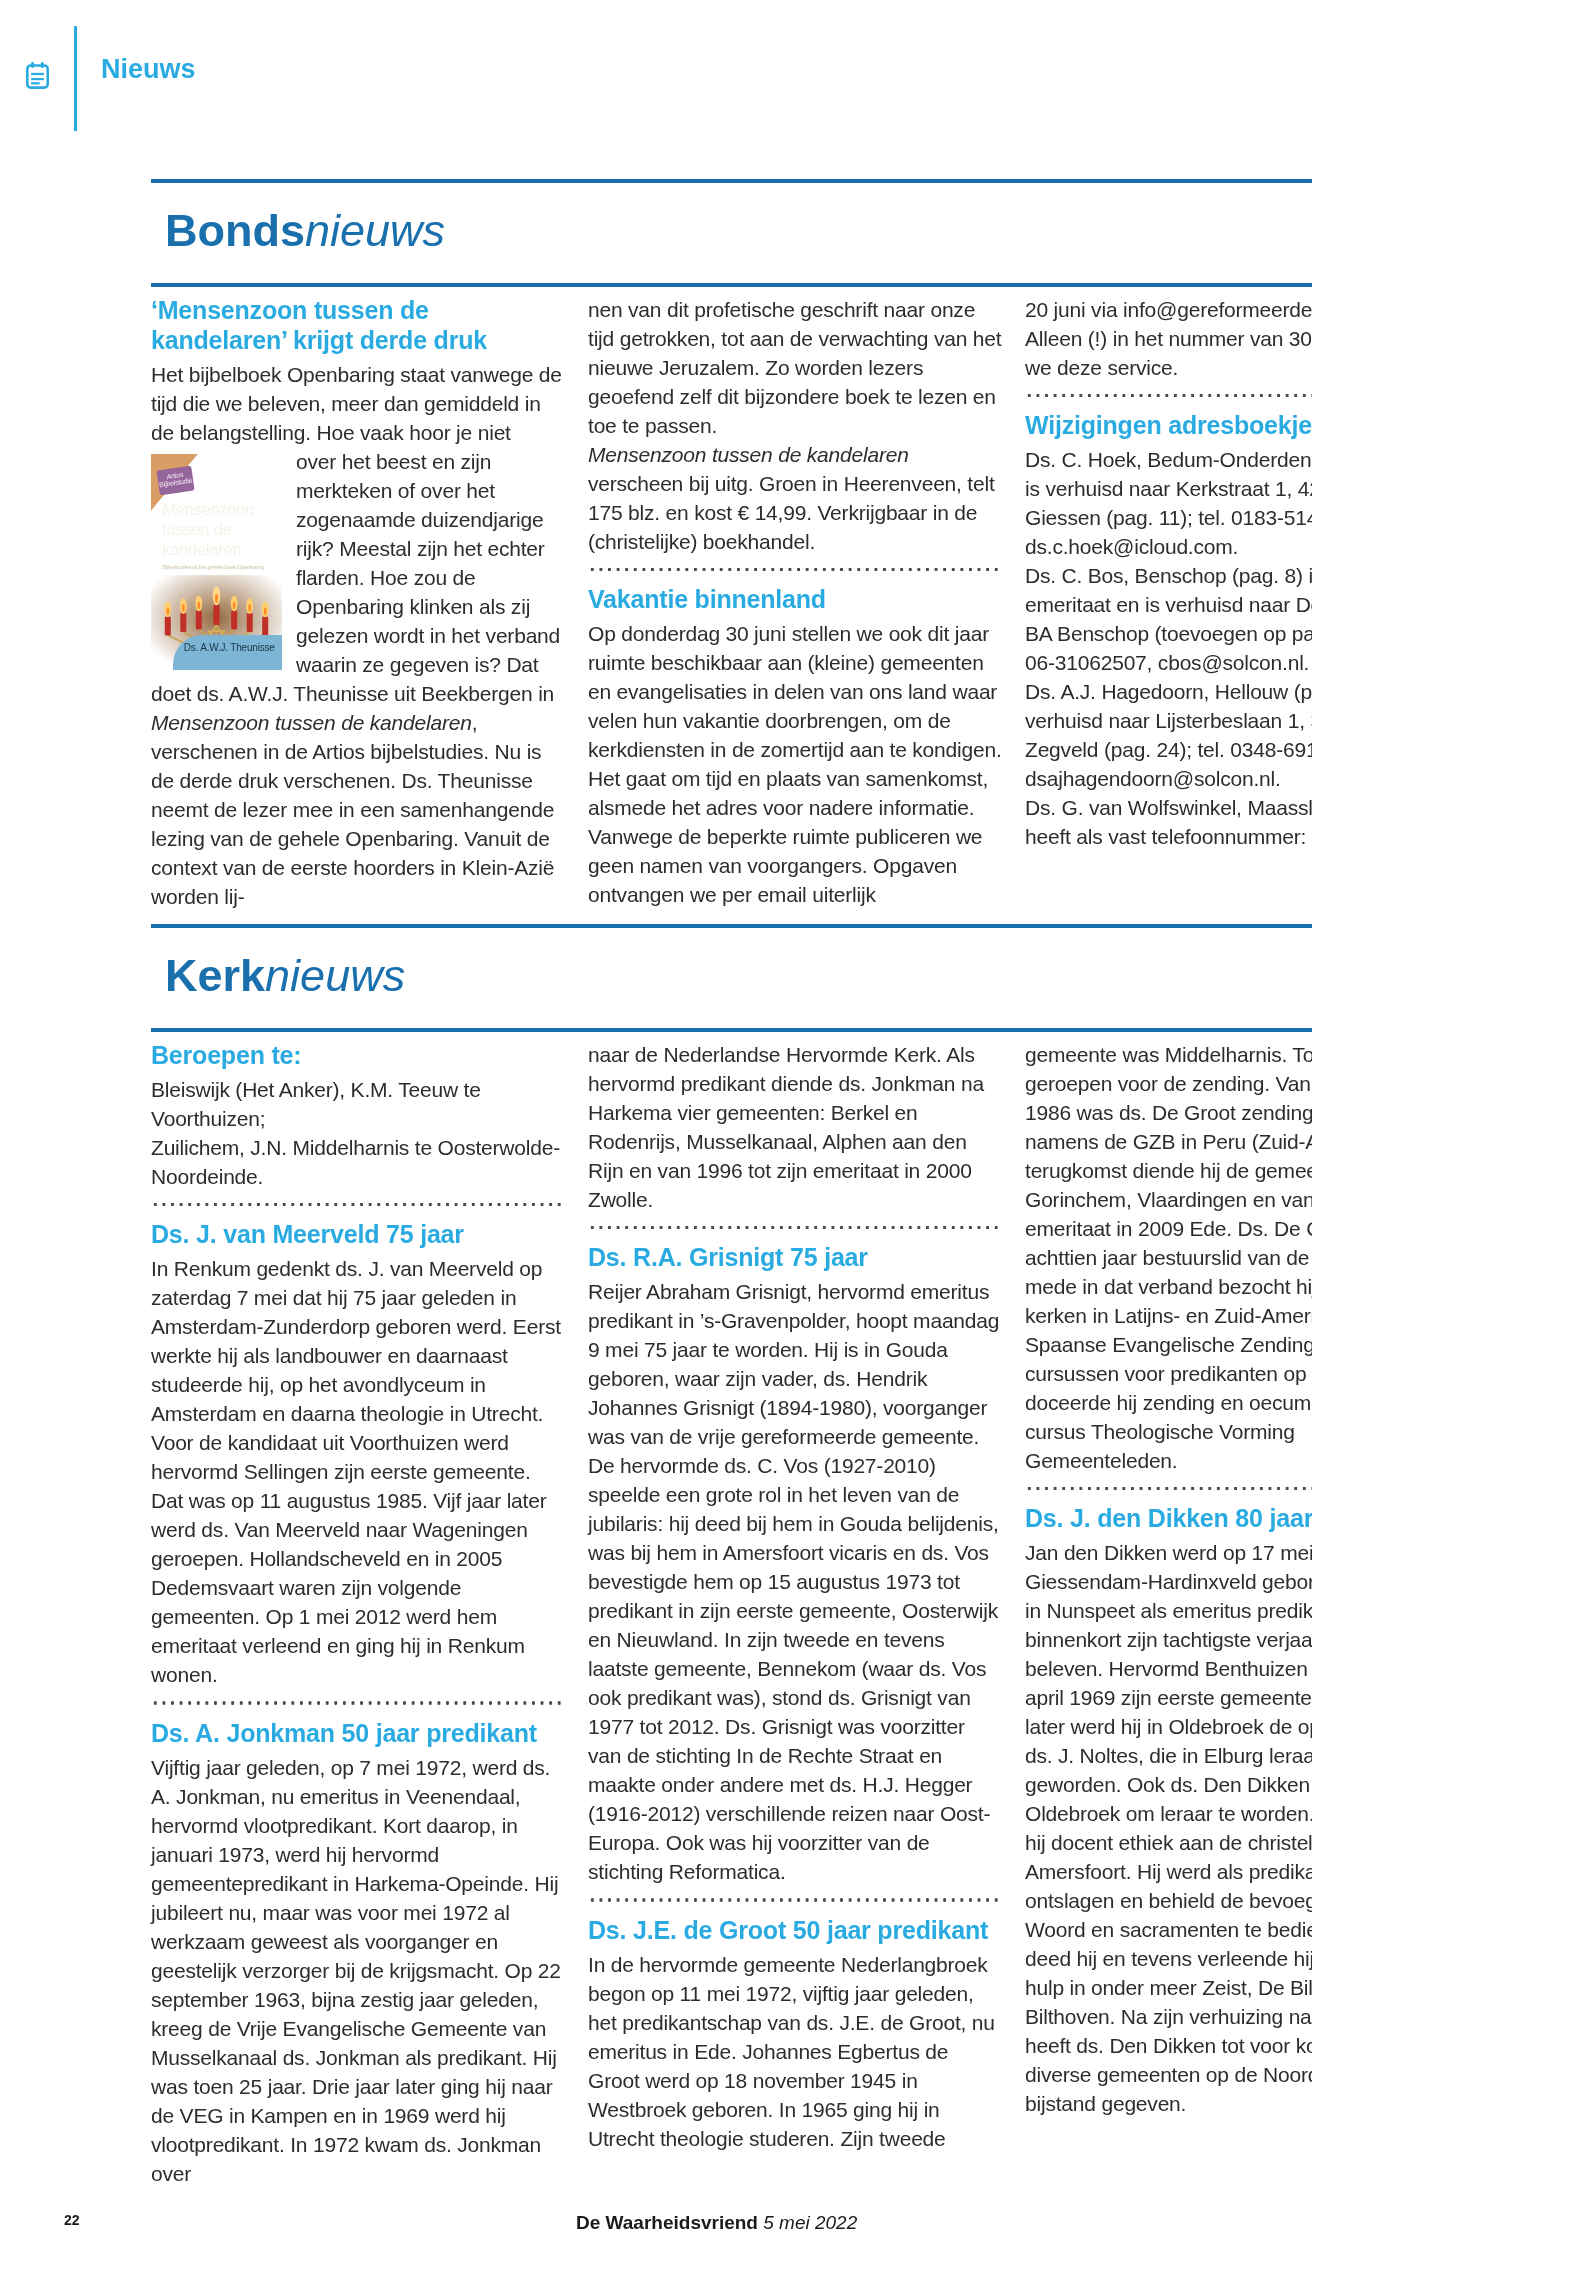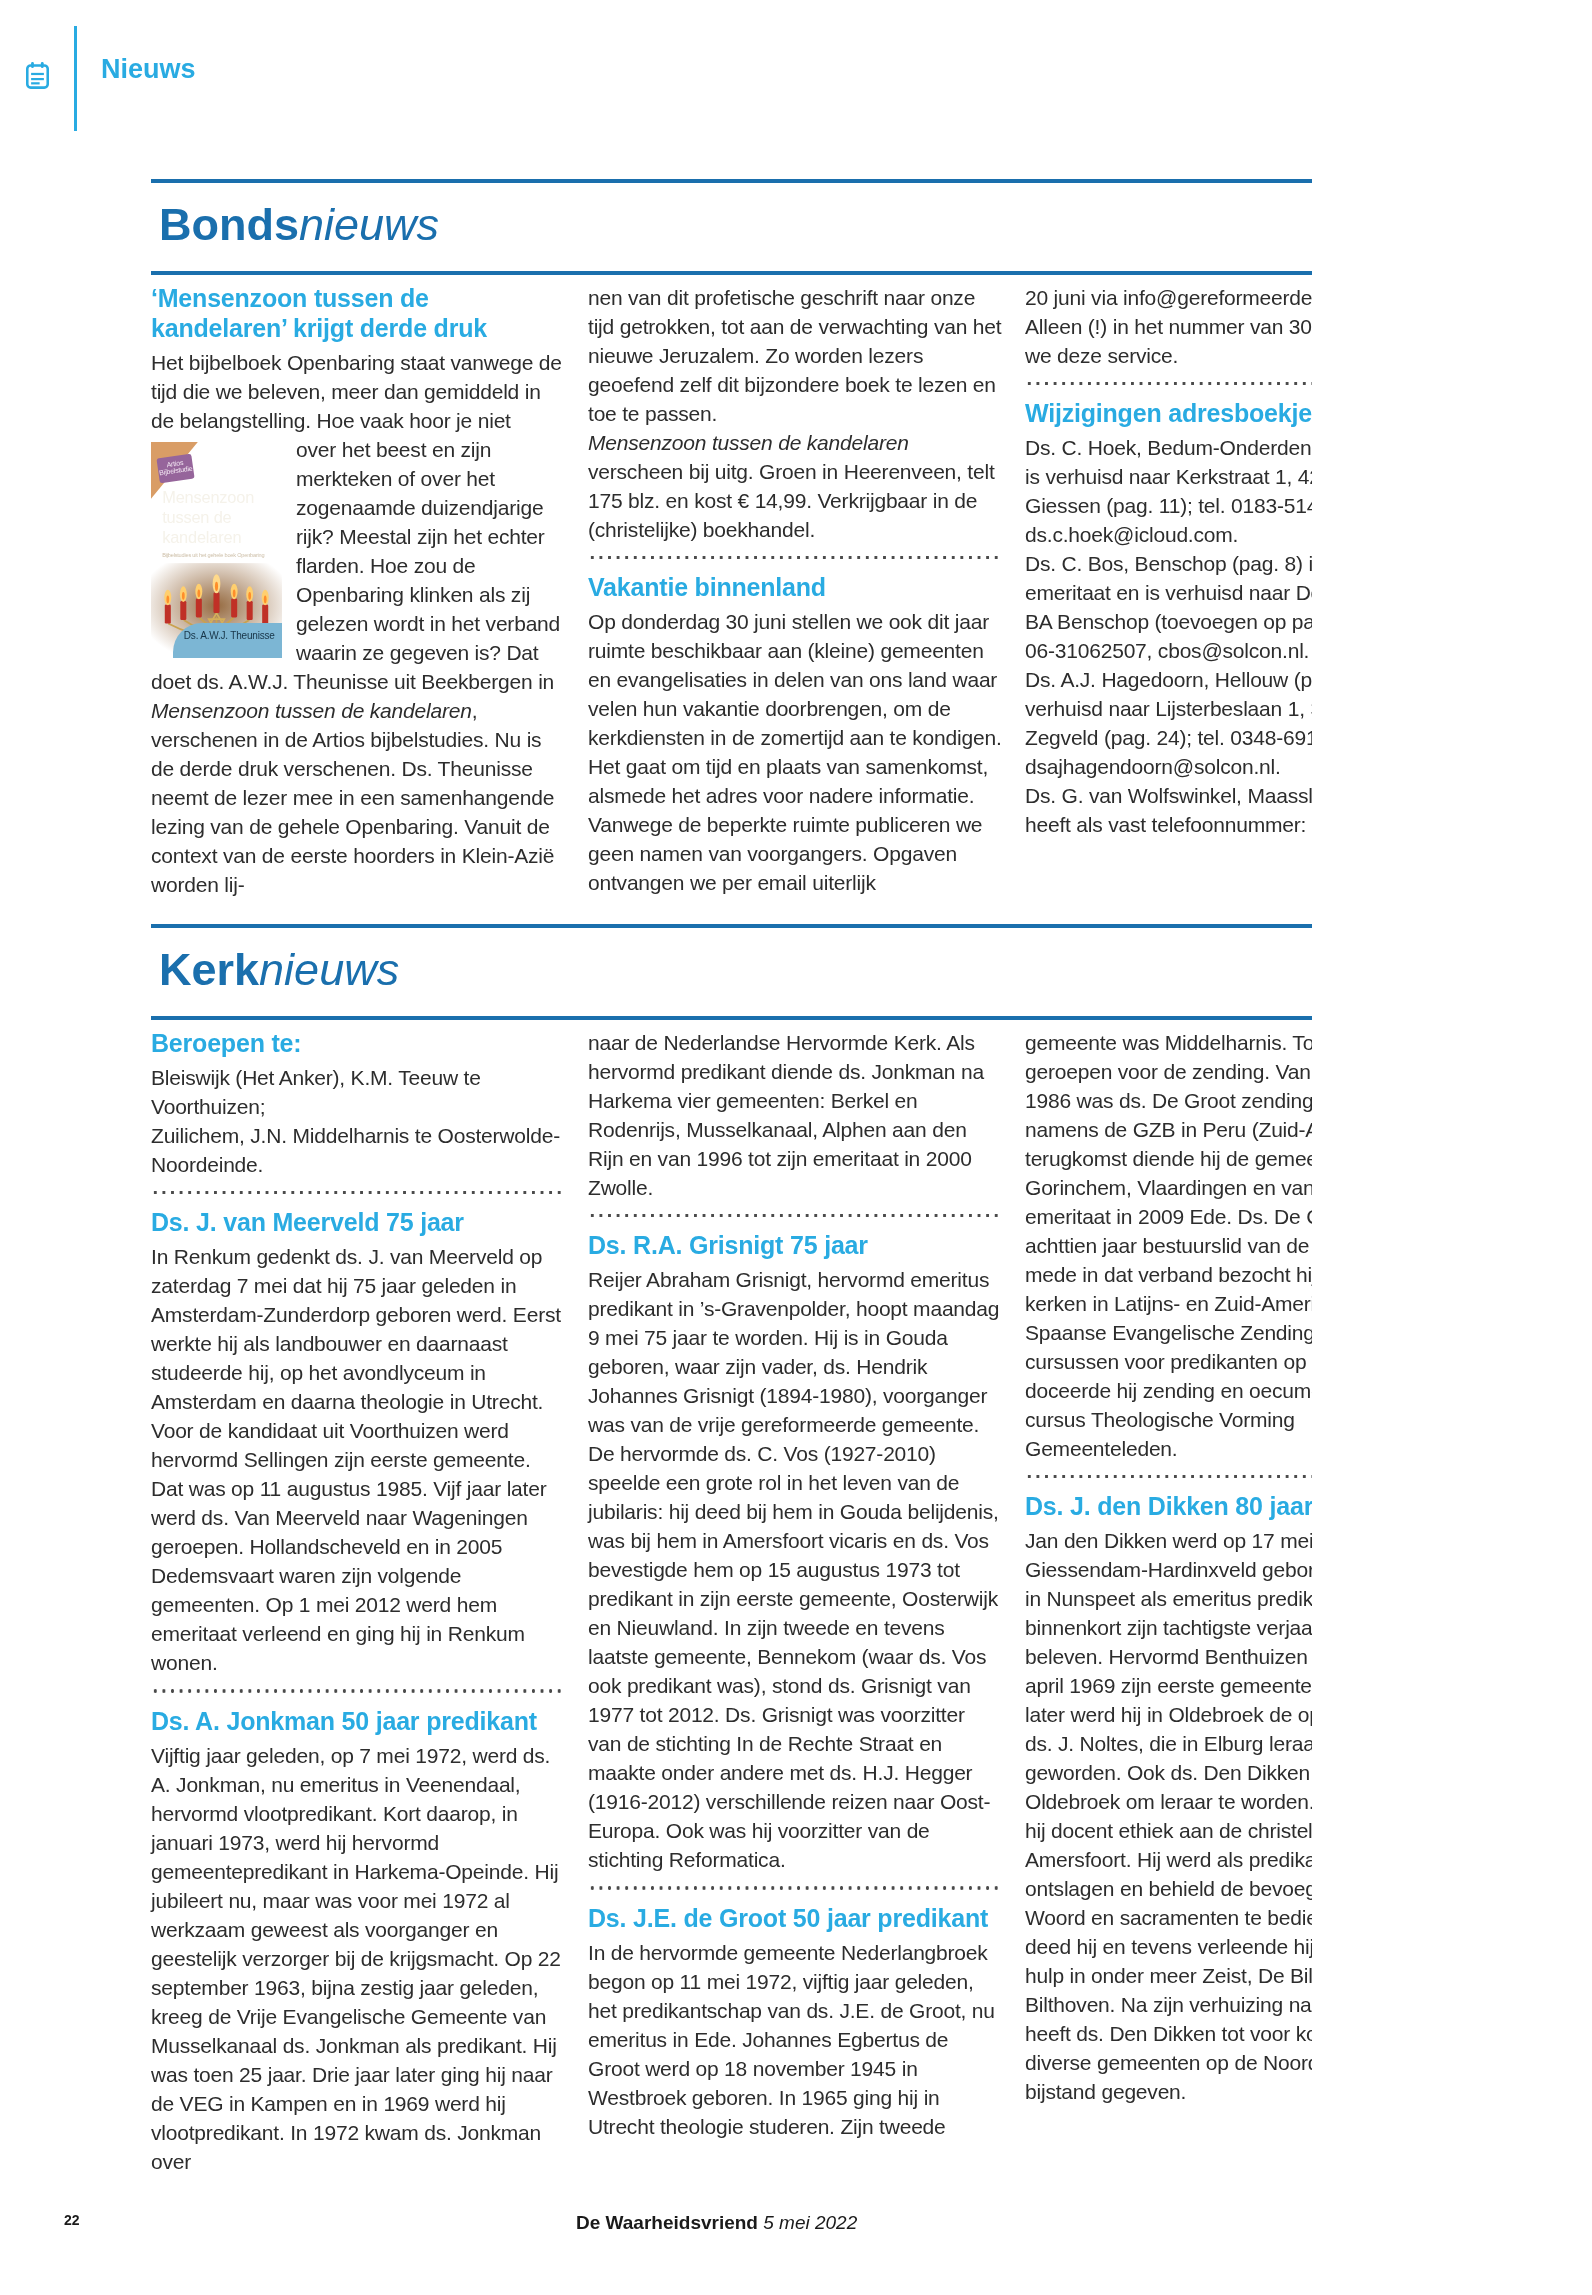--- a/index.html
+++ b/index.html
@@ -9,21 +9,21 @@
   
   .hdr-icon{position:absolute;left:26px;top:61px;width:23px;height:28.5px;}
   .hdr-divider{position:absolute;left:74px;top:26px;width:2.6px;height:105px;background:#29ABE2;}
   .hdr-label{position:absolute;left:101px;top:54px;font-size:27px;font-weight:700;color:#29ABE2;}
 
   
   .section{position:absolute;left:151px;width:1290px;}
   .section.bonds{top:179px;}
   .section.kerk{top:924px;}
   .section-rule{height:3.5px;background:#1A6FAD;}
-  .section-title{font-size:45px;color:#1A6FAD;margin:8px;padding:8.6px 0 12px 0;line-height:52px;}
+  .section-title{font-size:45px;color:#1A6FAD;margin:14px;padding:8.6px 0 12px 0;line-height:52px;}
   .section-title .b{font-weight:700;}
   .section-title .i{font-weight:400;font-style:italic;}
   .columns{display:flex;gap:23px;padding-top:8px;}
   .column{width:414px;flex:0 0 414px;font-size:21px;line-height:29px;letter-spacing:-0.2px;}
   .column p{margin:0;}
   .col-heading{color:#29ABE2;font-size:25px;line-height:30px;font-weight:700;
                letter-spacing:-0.2px;margin:0 0 5.2px 0;}
   .dotsep{height:3.5px;margin:12px 0 13px 0;
           background-image:radial-gradient(circle,#4a4a4a 1.5px,transparent 1.8px);
           background-size:8.6px 3.5px;background-repeat:repeat-x;background-position:left center;}

